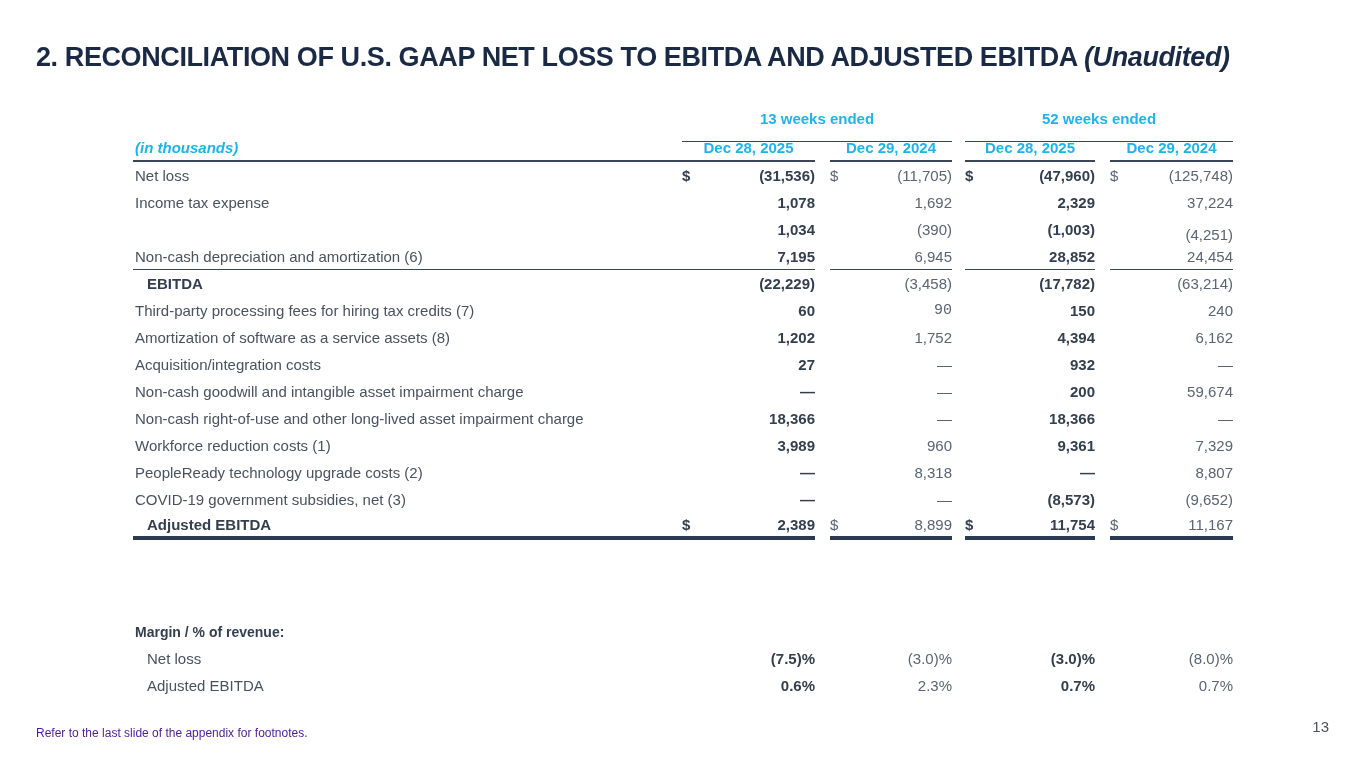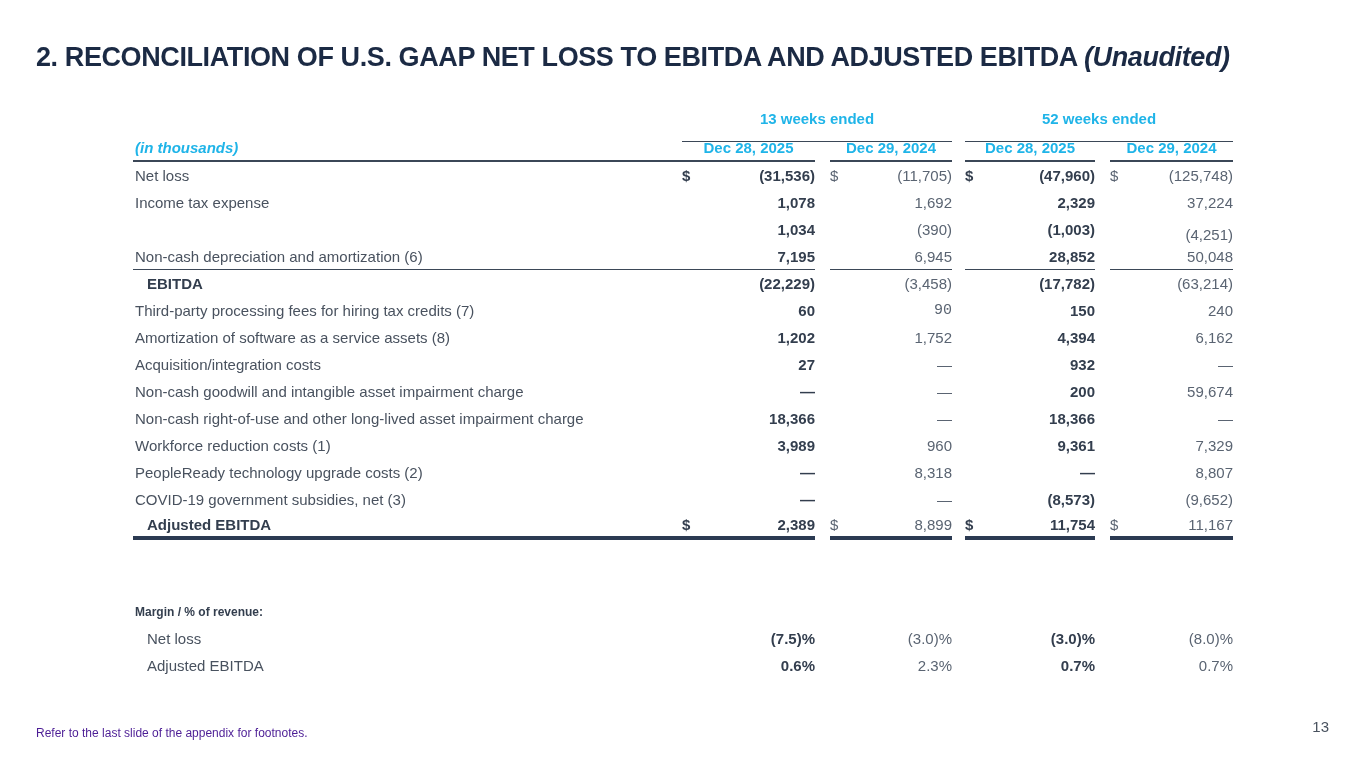--- a/index.html
+++ b/index.html
@@ -48,21 +48,21 @@
   .trow .lbl.b{ font-weight:700; color:#333E4E; }
   .trow .val{ align-self:stretch; display:flex; align-items:center; justify-content:space-between; font-size:15px; }
   .trow .val .num{ margin-left:auto; }
   .trow .val.cur{ font-weight:700; color:#333E4E; }
   .trow .val.pri{ font-weight:400; color:#5A6472; }
   .trow.rule-thin > .lbl, .trow.rule-thin > .val{ border-bottom:1.5px solid #3B4757; }
   .trow.rule-thick > .lbl, .trow.rule-thick > .val{ border-bottom:4px solid #2B3A52; }
 
   
   .margin-block{ position:absolute; left:133px; top:598px; width:1100px; }
-  .mtitle{ height:27px; display:flex; align-items:center; font-size:12px; font-weight:700; color:#333E4E; padding-left:2px; }
+  .mtitle{ height:27px; display:flex; align-items:center; font-size:14px; font-weight:700; color:#333E4E; padding-left:2px;margin-top:20px; }
 
   
   .footnote{ position:absolute; left:36px; top:726px; font-size:12px; color:#4c1d95; }
   .pagenum{ position:absolute; left:1295px; top:718px; width:34px; text-align:right; font-size:15px; color:#49525F; }
 </style>
 </head>
 <body>
 
 <div class="slide-title">
   <span>2. RECONCILIATION OF U.S. GAAP NET LOSS TO EBITDA AND ADJUSTED EBITDA</span><span class="unaudited">(Unaudited)</span>
@@ -135,21 +135,21 @@
         <div class="val cur" style="grid-column: 2;">
           <span class="num">7,195</span>
         </div>
         <div class="val pri" style="grid-column: 4;">
           <span class="num">6,945</span>
         </div>
         <div class="val cur" style="grid-column: 6;">
           <span class="num">28,852</span>
         </div>
         <div class="val pri" style="grid-column: 8;">
-          <span class="num">50,048</span>
+          <span class="num">24,454</span>
         </div>
       </div>
       <div class="trow">
         <div class="lbl ind b">EBITDA</div>
         <div class="val cur" style="grid-column: 2;">
           <span class="num">(22,229)</span>
         </div>
         <div class="val pri" style="grid-column: 4;">
           <span class="num">(3,458)</span>
         </div>

